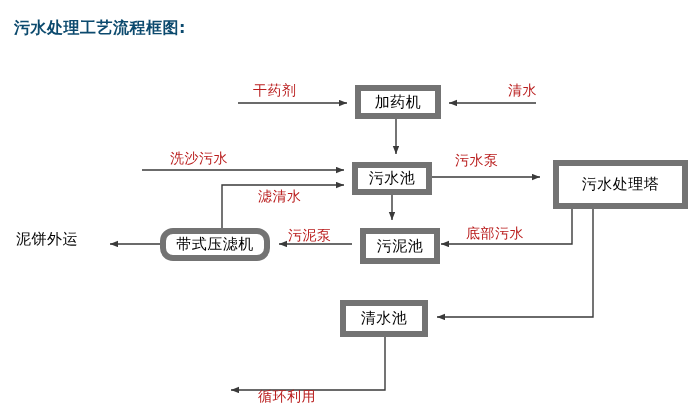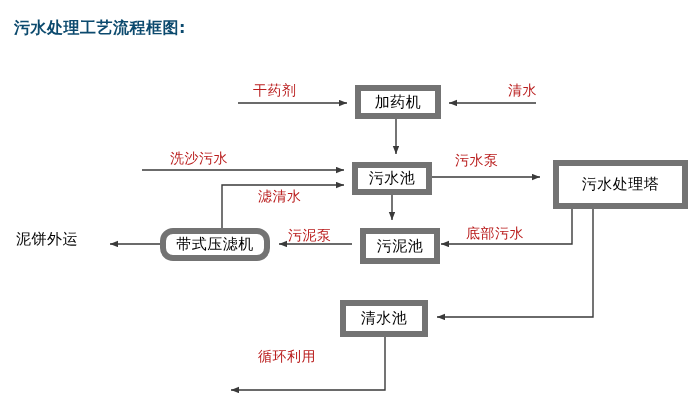--- a/index.html
+++ b/index.html
@@ -147,17 +147,17 @@
   <div class="edge-label" style="left:170px; top:150px;">洗沙污水</div>
 
   <div class="edge-label" style="left:455px; top:152px;">污水泵</div>
 
   <div class="edge-label" style="left:258px; top:188px;">滤清水</div>
 
   <div class="edge-label" style="left:288px; top:227px;font-family:Liberation Serif, serif;">污泥泵</div>
 
   <div class="edge-label" style="left:466px; top:225px;">底部污水</div>
 
-  <div class="edge-label" style="left:258px; top:348px;text-align:center;">循环利用</div>
+  <div class="edge-label" style="left:258px; top:388px;text-align:center;">循环利用</div>
 
   <div class="terminal-label" style="left:16px; top:230px;">泥饼外运</div>
 
 </div>
 
 </body></html>

